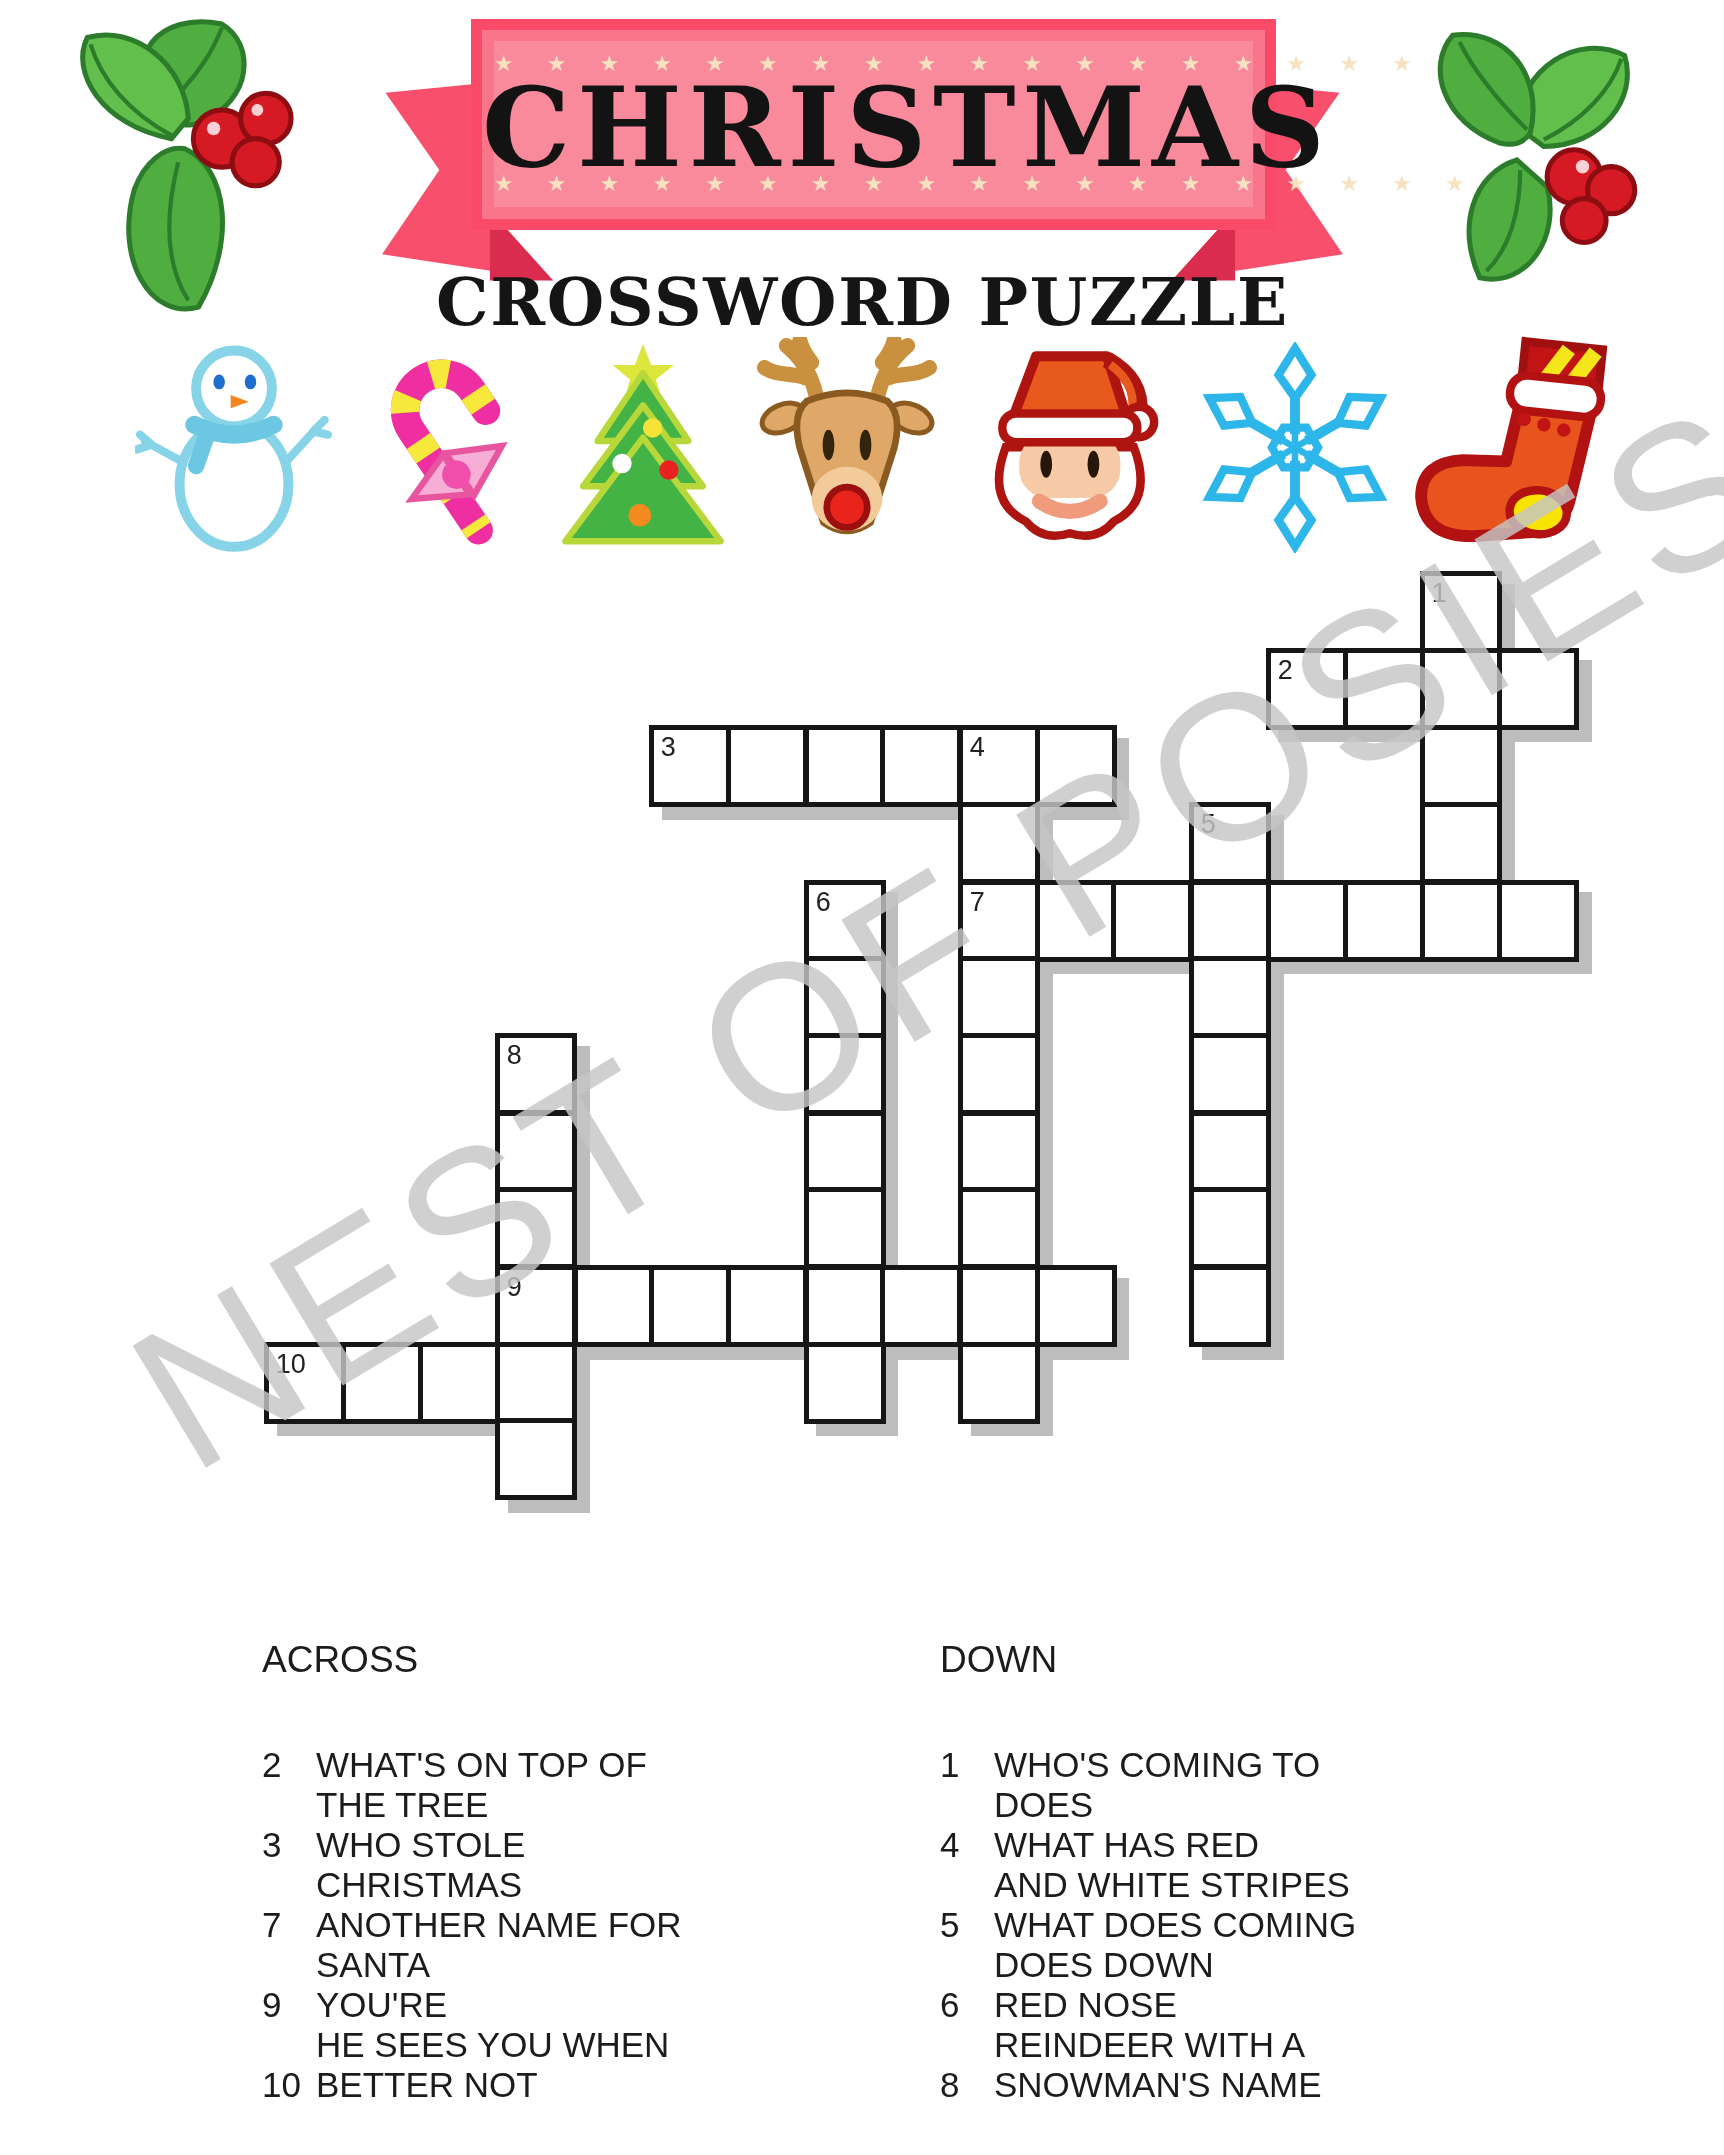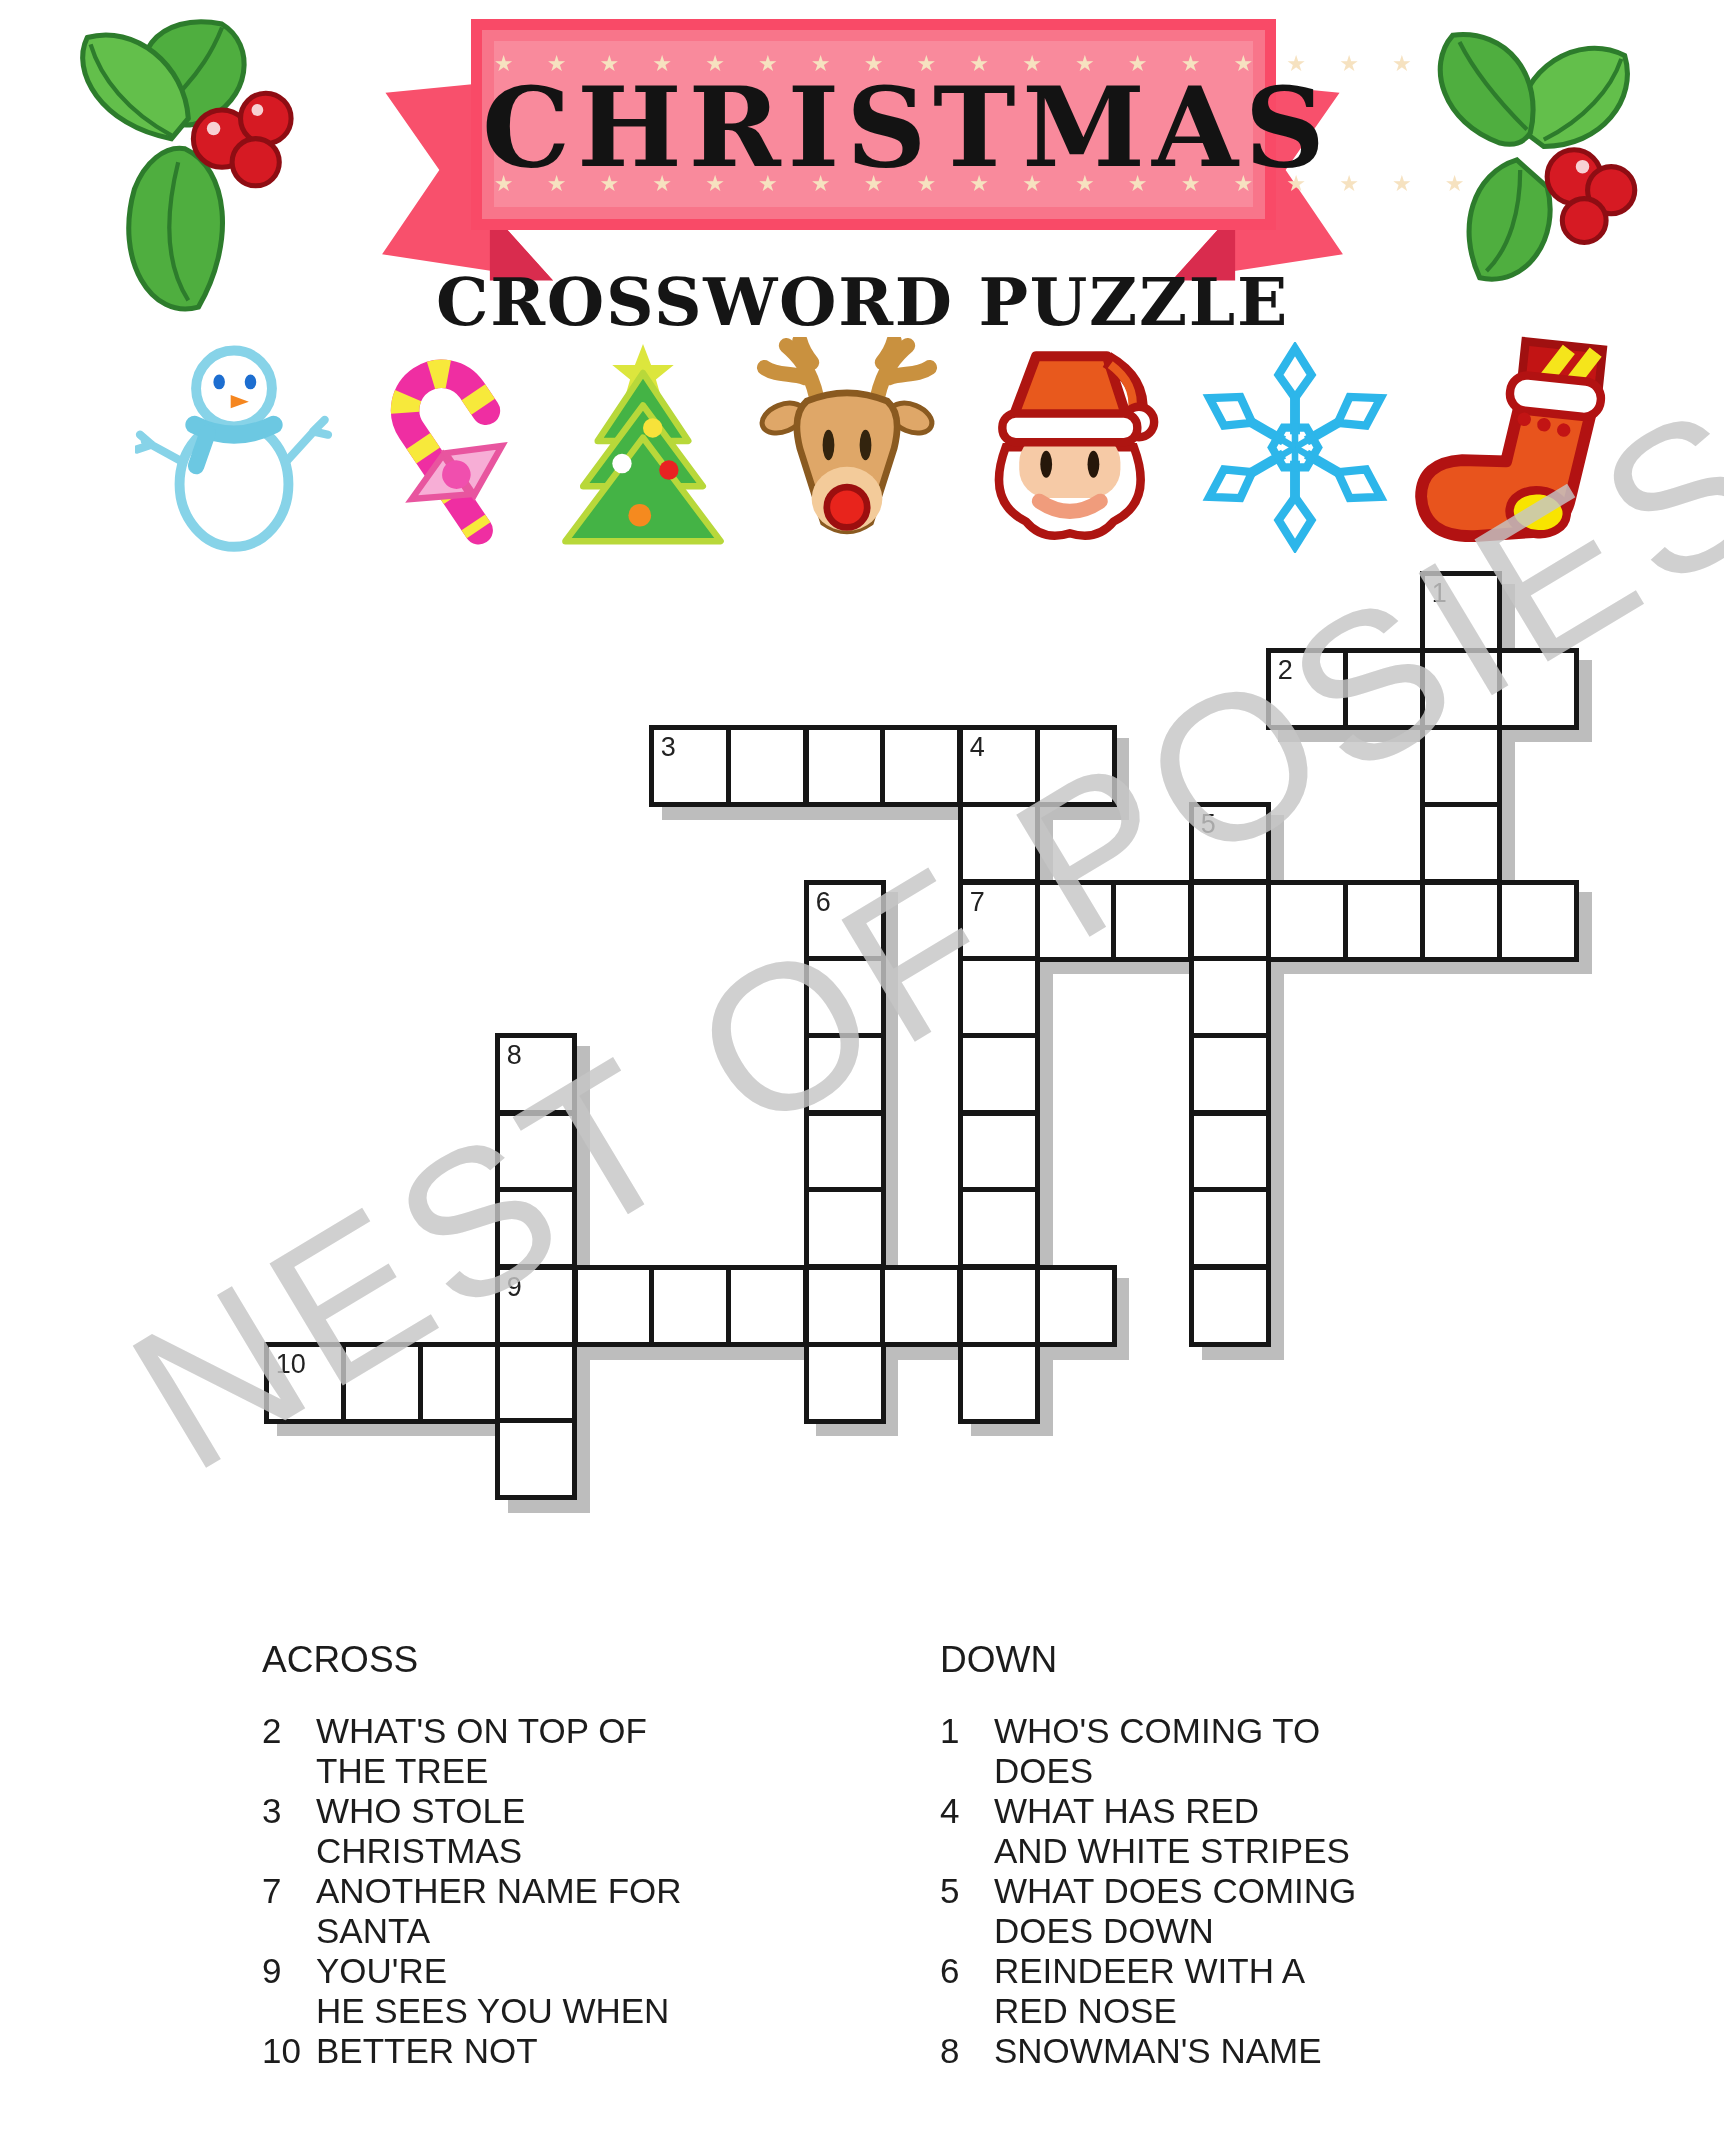--- a/index.html
+++ b/index.html
@@ -26,21 +26,21 @@
   
   .cshadow{position:absolute;width:82px;height:82px;background:#bdbdbd;}
   .cell{position:absolute;width:82px;height:82px;box-sizing:border-box;
     border:5px solid #161616;background:#ffffff;}
   .cnum{position:absolute;left:6.7px;top:1.7px;font-size:27px;color:#222;}
   .watermark{position:absolute;left:211px;top:1290px;height:219px;line-height:219px;
     font-size:207px;letter-spacing:10px;color:#c6c6c6;opacity:.82;white-space:nowrap;
     transform:rotate(-31deg);transform-origin:left bottom;pointer-events:none;}
   
   .clue-col{position:absolute;top:1639px;width:658px;color:#1c1c1c;}
-  .clue-header{font-size:37px;height:40px;margin-bottom:32px;}
+  .clue-header{font-size:37px;height:40px;margin-bottom:66px;}
   .clue{position:relative;padding-left:54px;font-size:35px;line-height:40px;}
   .clue .num{position:absolute;left:0;top:0;}
   .clue .txt div:empty{display:none;}
 </style>
 </head>
 <body>
 
 <div class="page">
 
   <svg class="ribbon-svg" width="1725" height="320" viewBox="0 0 2045 380">
@@ -389,22 +389,22 @@
     <div class="clue">
       <span class="num">5</span>
       <div class="txt">
         <div>WHAT DOES COMING</div>
           <div>DOES DOWN</div>
       </div>
     </div>
     <div class="clue">
       <span class="num">6</span>
       <div class="txt">
-        <div>REINDEER WITH A</div>
-          <div>RED NOSE</div>
+        <div>RED NOSE</div>
+          <div>REINDEER WITH A</div>
       </div>
     </div>
     <div class="clue">
       <span class="num">8</span>
       <div class="txt">
         <div>SNOWMAN'S NAME</div>
       </div>
     </div>
   </div>
 

